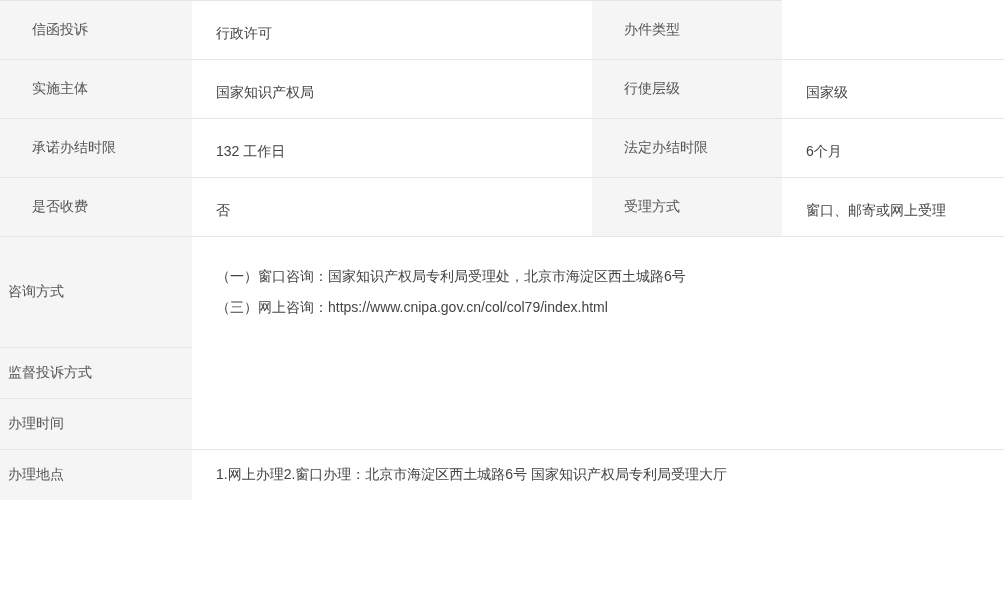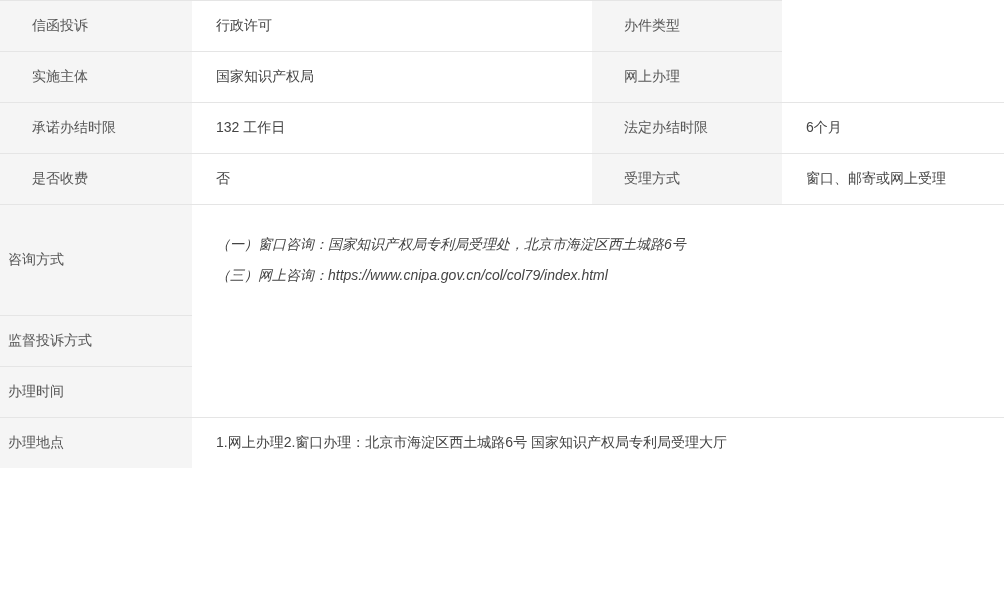--- a/index.html
+++ b/index.html
@@ -30,21 +30,21 @@
     }
     .label-cell {
       background: #f5f5f5;
       color: #555;
       padding: 16px 0 16px 32px;
       flex-shrink: 0;
     }
     .value-cell {
       background: #fff;
       color: #444;
-      padding: 16px 0 16px 24px;
+      padding: 24px 0 16px 24px;
       flex-shrink: 0;
     }
     .label-col1 {
       width: 192px;
     }
     .value-col1 {
       width: 400px;
     }
     .label-col2 {
       width: 190px;
@@ -66,41 +66,41 @@
       display: block;
     }
     .value-full-single {
       width: 812px;
       padding: 16px 0 16px 24px;
       display: flex;
       align-items: center;
     }
     .multiline p {
       line-height: 2.2;
-      font-style: italic;
     }
     .row-short {
       min-height: 48px;
     }
   </style>
 </head>
 <body>
 
 <div class="table">
 
   <div class="row row-short">
     <div class="cell label-cell label-col1">信函投诉</div>
     <div class="cell value-cell value-col1">行政许可</div>
     <div class="cell label-cell label-col2">办件类型</div>
   </div>
 
   <div class="row row-short">
     <div class="cell label-cell label-col1">实施主体</div>
     <div class="cell value-cell value-col1">国家知识产权局</div>
-    <div class="cell label-cell label-col2">网上办理</div>
+    <div class="cell label-cell label-col2">行使层级</div>
+    <div class="cell value-cell value-col2">国家级</div>
   </div>
 
   <div class="row row-short">
     <div class="cell label-cell label-col1">承诺办结时限</div>
     <div class="cell value-cell value-col1">132 工作日</div>
     <div class="cell label-cell label-col2">法定办结时限</div>
     <div class="cell value-cell value-col2">6个月</div>
   </div>
 
   <div class="row row-short">

